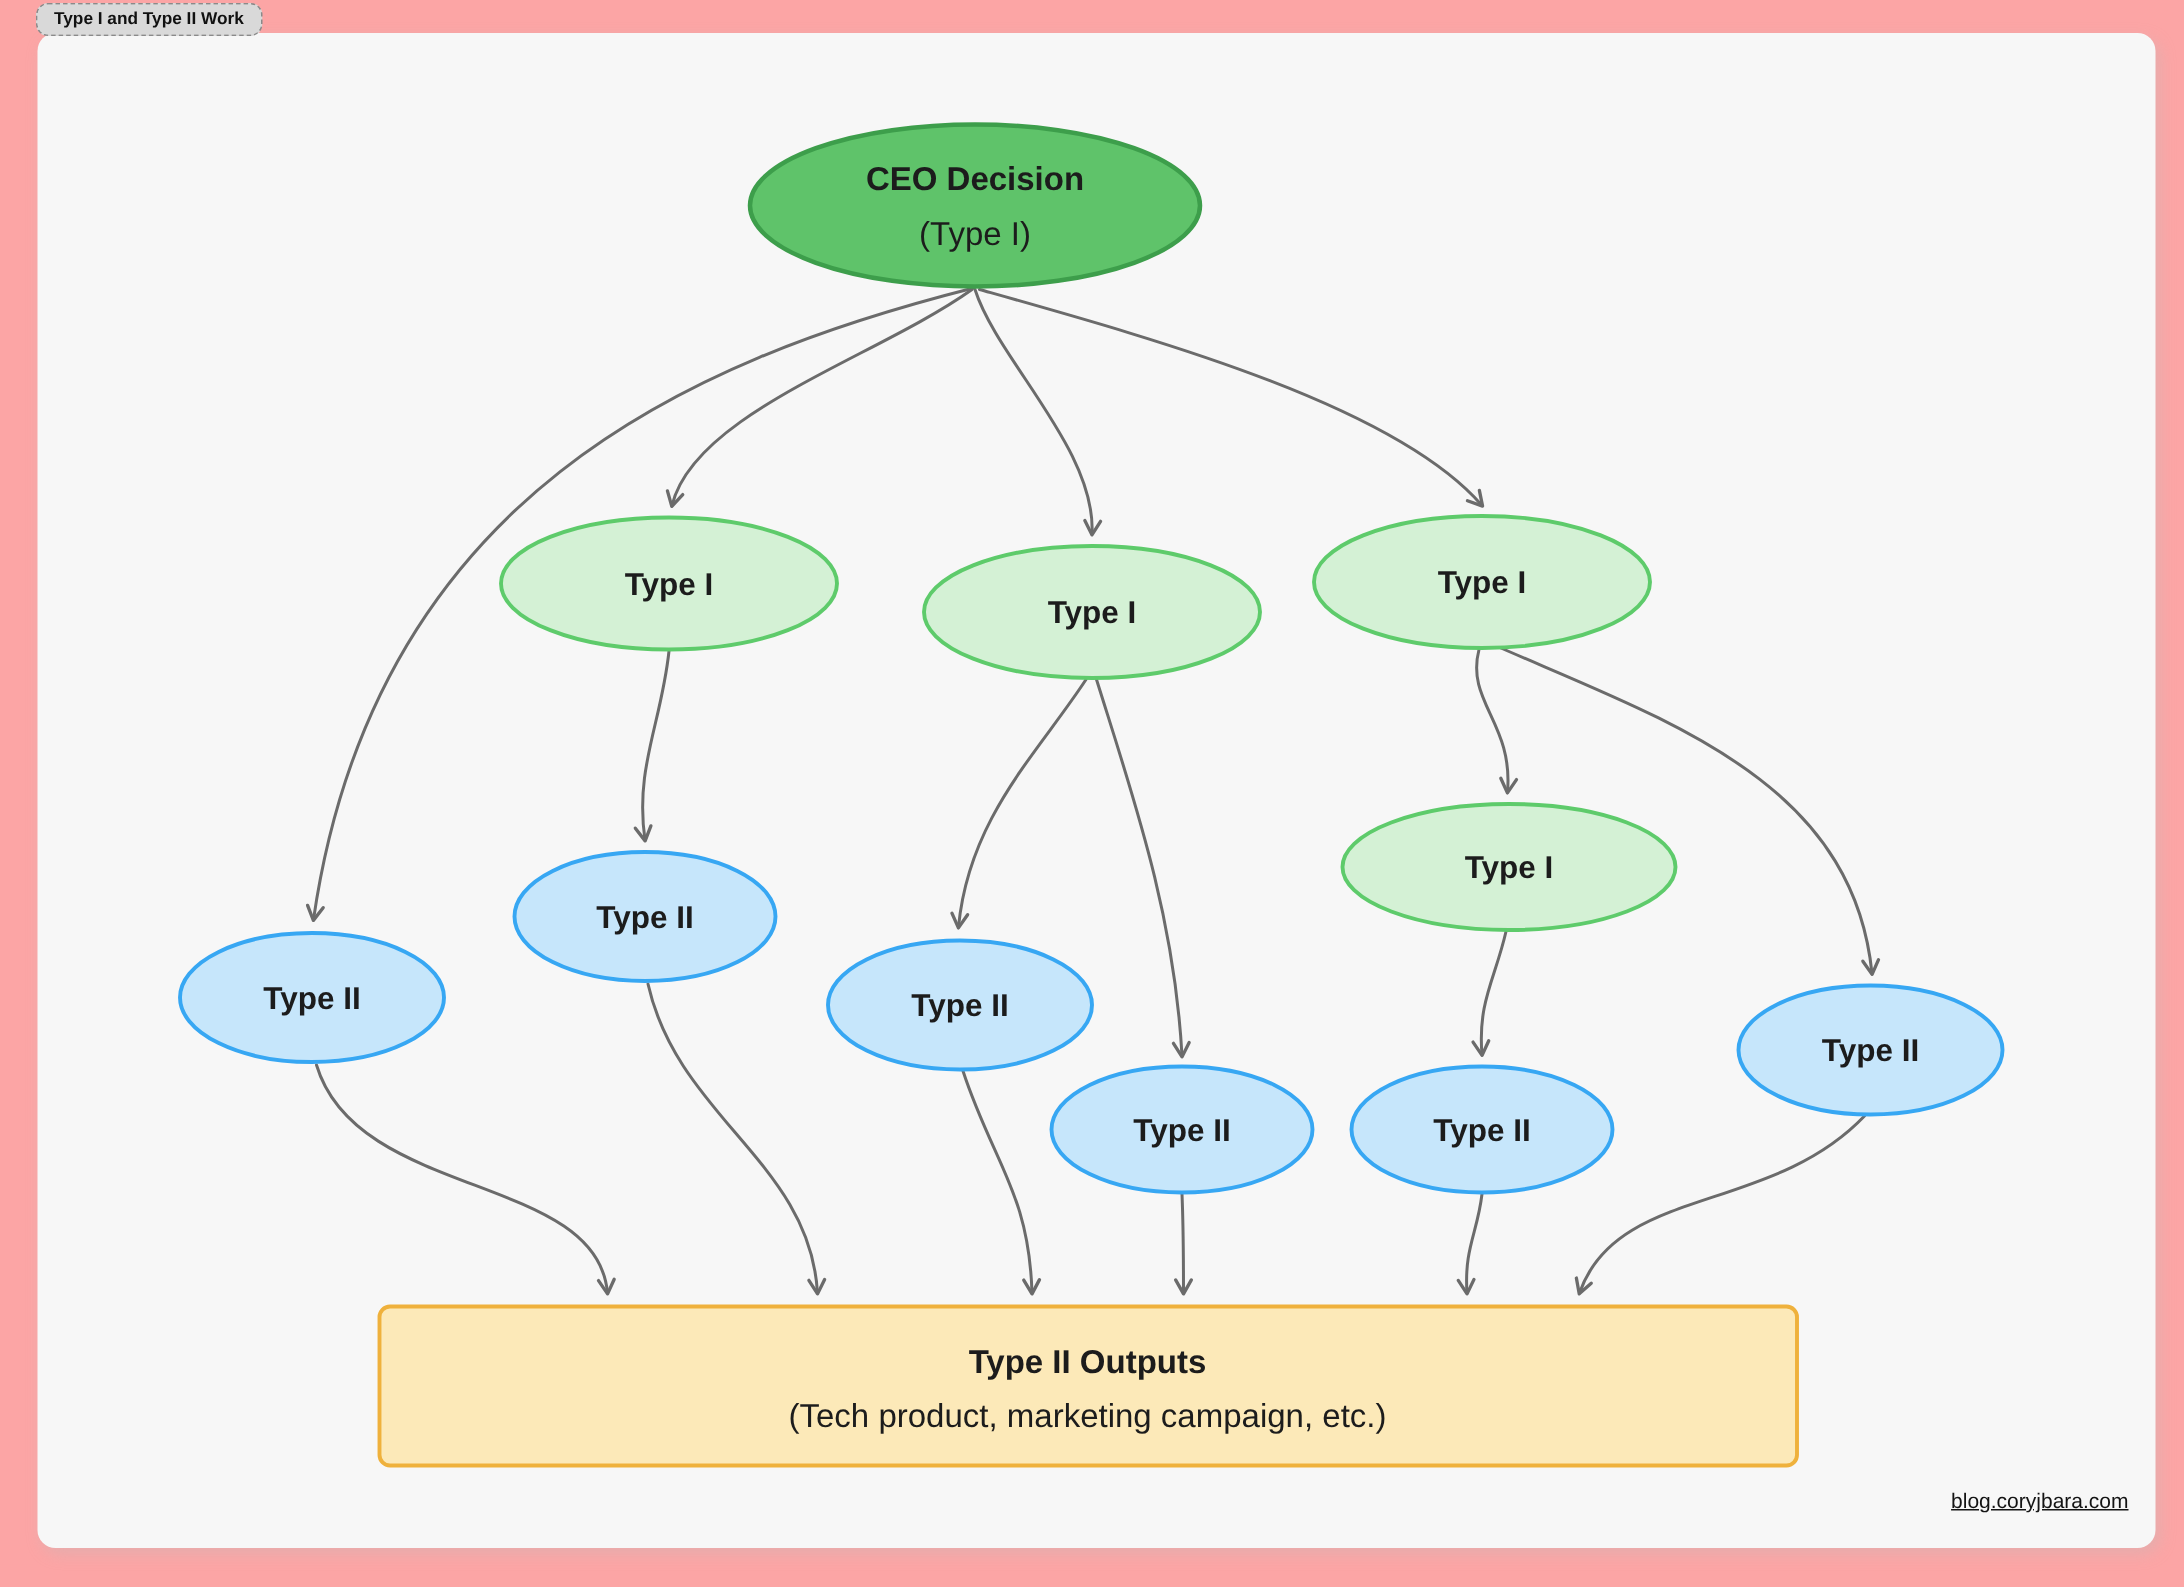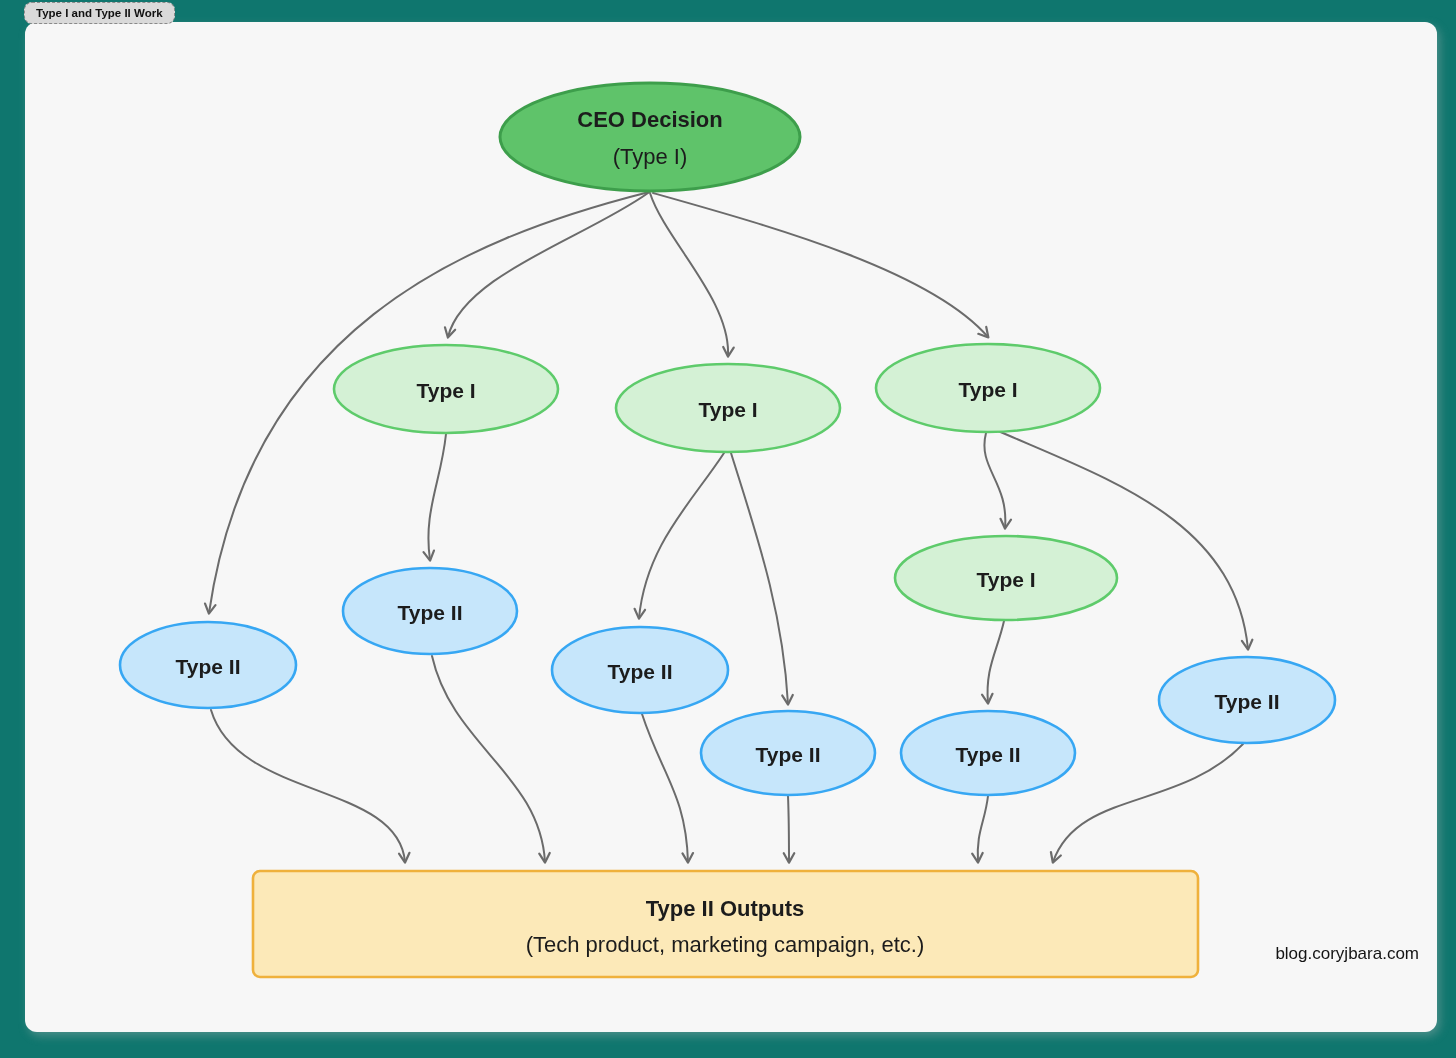--- a/index.html
+++ b/index.html
@@ -1,24 +1,24 @@
 <!DOCTYPE html>
 <html><head>
 <meta charset="utf-8">
 <style>
   html,body{margin:0;padding:0;background:#000;width:1456px;height:1058px;overflow:hidden;
     font-family:"Liberation Sans",sans-serif;}
-  .stage{position:relative;width:1456px;height:1058px;background:#0f766e;}
+  .stage{position:relative;width:1456px;height:1058px;background:#fca5a5;}
   .canvas{position:absolute;left:25px;top:22px;width:1412px;height:1010px;background:#f7f7f7;
     border-radius:12px;box-shadow:3px 4px 10px rgba(190,190,190,.35);}
   .capture-tab{position:absolute;left:24px;top:2px;height:15px;padding:3px 11px 2px 11px;
     background:#d9d9d9;border:1.6px dashed #8a8a8a;border-radius:8px;z-index:3;
     font-size:11.5px;font-weight:600;color:#111;line-height:15px;white-space:nowrap;}
   .overlay{position:absolute;left:0;top:0;width:1456px;height:1058px;z-index:2;}
-  .credit{position:absolute;right:37px;top:944px;z-index:3;font-size:17px;color:#141414;}
+  .credit{position:absolute;right:37px;top:992px;z-index:3;font-size:14px;color:#141414;text-decoration:underline;}
   
   .edge{fill:none;stroke:#6b6b6b;stroke-width:2;stroke-linecap:round;}
   .node-root{fill:#5fc36a;stroke:#3d9e4b;stroke-width:3;}
   .node-type1{fill:#d4f1d5;stroke:#5ecb6b;stroke-width:2.6;}
   .node-type2{fill:#c6e6fb;stroke:#37a7f3;stroke-width:2.6;}
   .node-output{fill:#fce9b8;stroke:#efb13c;stroke-width:2.6;}
   .lbl{font-family:"Liberation Sans",sans-serif;font-size:21px;font-weight:700;fill:#1c1c1c;
     text-anchor:middle;dominant-baseline:central;}
   .lbl-big{font-size:22px;}
   .lbl-reg{font-weight:400;}

